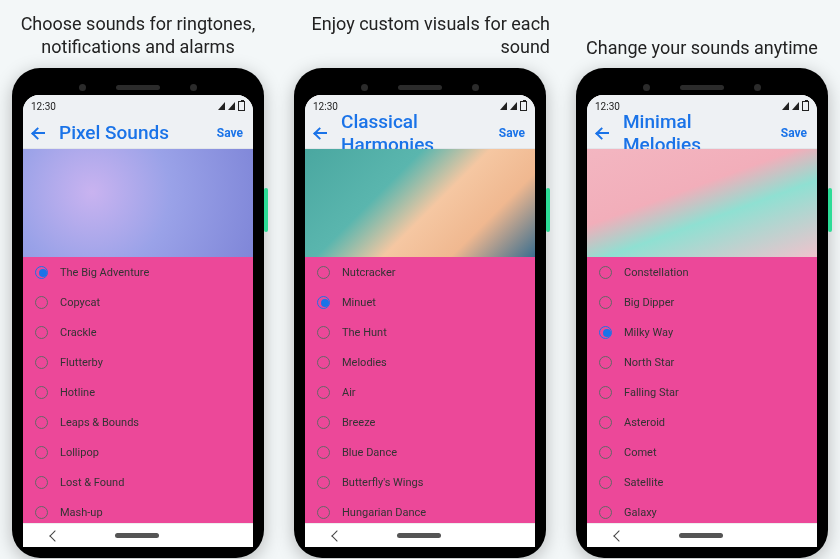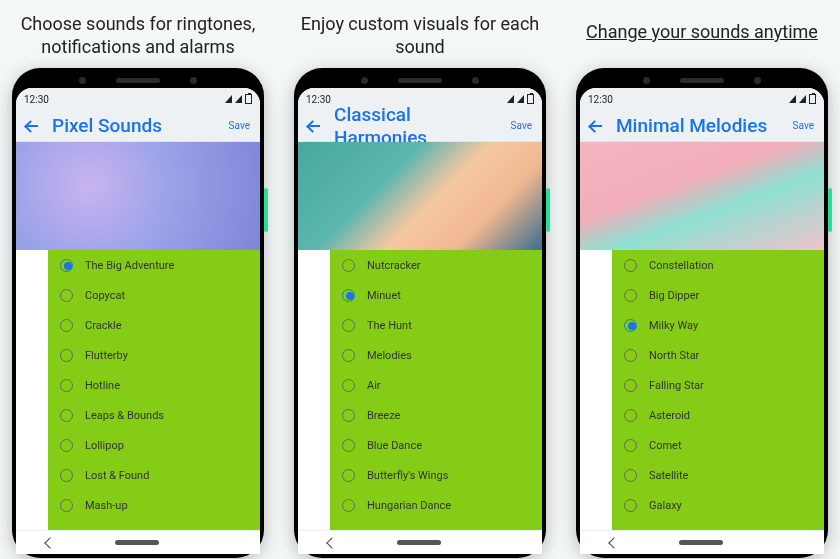--- a/index.html
+++ b/index.html
@@ -16,32 +16,32 @@
   }
   .caption {
     position: absolute;
     text-align: center;
     font-size: 18px;
     color: #222;
     line-height: 1.3;
     width: 260px;
   }
   .caption1 { left: 8px;  top: 12px; }
-  .caption2 { left: 290px; top: 12px; }
-  .caption3 { left: 572px; top: 20px; text-decoration: underline; }
+  .caption2 { left: 290px; top: 12px; text-align: right; }
+  .caption3 { left: 572px; top: 36px; }
 
   
   .phone {
     position: absolute;
     width: 252px;
     height: 490px;
     top: 68px;
     border-radius: 28px;
     background: #000;
-    padding: 4px;
+    padding: 11px;
     box-shadow: 0 4px 18px rgba(0,0,0,.25);
   }
   .phone::after { 
     content:"";
     position:absolute;
     right:-4px; top:120px;
     width:4px; height:44px;
     background:#2ddc97;
     border-radius:2px;
   }
@@ -94,39 +94,38 @@
   }
   .back-arrow::before{
     content:"";position:absolute;left:0;top:3px;
     width:7px;height:7px;border-left:2px solid #1a73e8;border-bottom:2px solid #1a73e8;
     transform:rotate(45deg);
   }
   .back-arrow::after{
     content:"";position:absolute;left:1px;top:6px;width:11px;height:2px;background:#1a73e8;
   }
   .appbar-title { color:#1a73e8; font-size:19px; font-weight:500; flex:1; }
-  .appbar-save  { color:#1a73e8; font-size:10px; font-weight:400; }
+  .appbar-save  { color:#1a73e8; font-size:12px; font-weight:700; }
 
   .hero {
     height: 108px;
     width:100%;
   }
   .hero1 { background: radial-gradient(circle at 30% 40%, #c9b3f0 0%, #9aa2e8 45%, #7f86d8 100%); }
   .hero2 { background:
       linear-gradient(135deg, #4aa7a0 0%, #5ab6ae 35%, #f5c7a2 55%, #f0b890 75%, #3a6e8f 100%);
   }
   .hero3 { background:
       linear-gradient(160deg, #f3b6c1 0%, #f2aeba 40%, #8fe0d2 60%, #f0c2cc 100%);
   }
 
   .list {
     flex:1;
     overflow:hidden;
-    background:#84cc16;
-    margin-left:32px;
+    background:#ec4899;
   }
   .row {
     display:flex; align-items:center; gap:12px;
     height: 30px;
     padding: 0 12px;
     font-size: 11px;
     color:#333;
   }
   .radio {
     width:13px;height:13px;border:1.5px solid #666;border-radius:50%;

